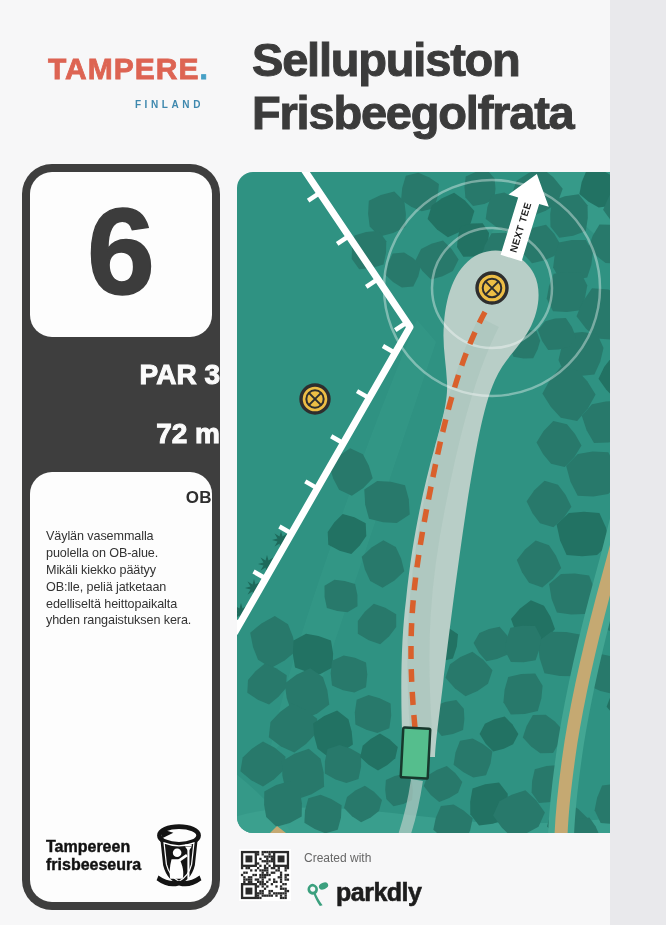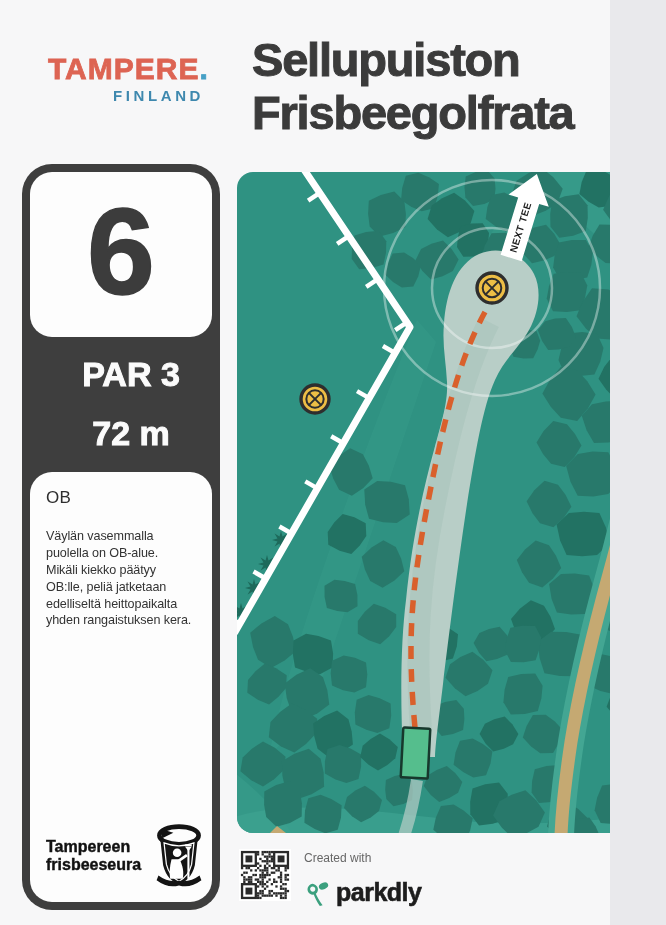--- a/index.html
+++ b/index.html
@@ -3,36 +3,36 @@
 <meta charset="utf-8">
 <style>
   html,body{margin:0;padding:0;background:#e9e9ec;}
   .page{position:relative;width:610px;height:925px;background:#F7F7F8;overflow:hidden;
         font-family:"Liberation Sans",sans-serif;}
   
   .brand{position:absolute;left:48px;top:52px;width:156px;}
   .brand-word{font-size:30px;font-weight:800;letter-spacing:1px;color:#DD6453;
               -webkit-text-stroke:0.8px #DD6453;}
   .brand-word .dot{color:#46A0C6;-webkit-text-stroke:0.8px #46A0C6;}
-  .brand-sub{margin-top:1px;text-align:right;font-size:15px;font-weight:800;
+  .brand-sub{margin-top:13px;text-align:right;font-size:10px;font-weight:800;
              letter-spacing:3.6px;color:#3E88AE;}
   .page-title{position:absolute;left:236px;top:18px;margin:16px;width:424px;
               font-size:47px;font-weight:800;line-height:1.12;letter-spacing:-1.2px;
               color:#3B3B3B;white-space:pre-line;-webkit-text-stroke:1px #3B3B3B;}
   
   .panel{position:absolute;left:22px;top:164px;width:198px;height:746px;
          background:#3E3E3E;border-radius:30px;}
   .card{position:absolute;left:8px;right:8px;background:#FDFDFD;border-radius:22px;}
   .card-top{top:8px;height:165px;}
   .hole-number{text-align:center;line-height:160px;font-size:122px;font-weight:800;
                color:#3C3C3C;-webkit-text-stroke:1.5px #3C3C3C;}
-  .par-block{position:absolute;top:181px;left:0;right:0;text-align:center;color:#FBFBFB;
-             font-size:34px;font-weight:800;line-height:59px;padding-left:20px;-webkit-text-stroke:1px #FBFBFB;}
+  .par-block{position:absolute;top:181px;left:0;right:0;text-align:right;color:#FBFBFB;
+             font-size:28px;font-weight:800;line-height:59px;padding-left:20px;-webkit-text-stroke:1px #FBFBFB;}
   .card-bottom{top:308px;bottom:8px;}
-  .ob-heading{margin:16px 0 0 16px;font-size:17px;font-weight:400;letter-spacing:.4px;color:#2E2E2E;}
+  .ob-heading{margin:16px 0 0 16px;font-size:17px;font-weight:700;letter-spacing:.4px;color:#2E2E2E;text-align:right;}
   .ob-body{margin:20px 14px 0 16px;font-size:12.6px;line-height:1.34;color:#333;
            white-space:pre-line;letter-spacing:-0.1px;}
   .club-row{position:absolute;left:16px;right:6px;bottom:12px;display:flex;
             align-items:center;gap:10px;}
   .club-name{font-size:16px;font-weight:800;line-height:1.15;color:#111;white-space:pre-line;
              -webkit-text-stroke:0.4px #111;}
   .crest{width:56px;height:68px;flex:0 0 auto;}
   
   .map{position:absolute;left:237px;top:172px;width:408px;height:661px;
        border-radius:16px;overflow:hidden;}

